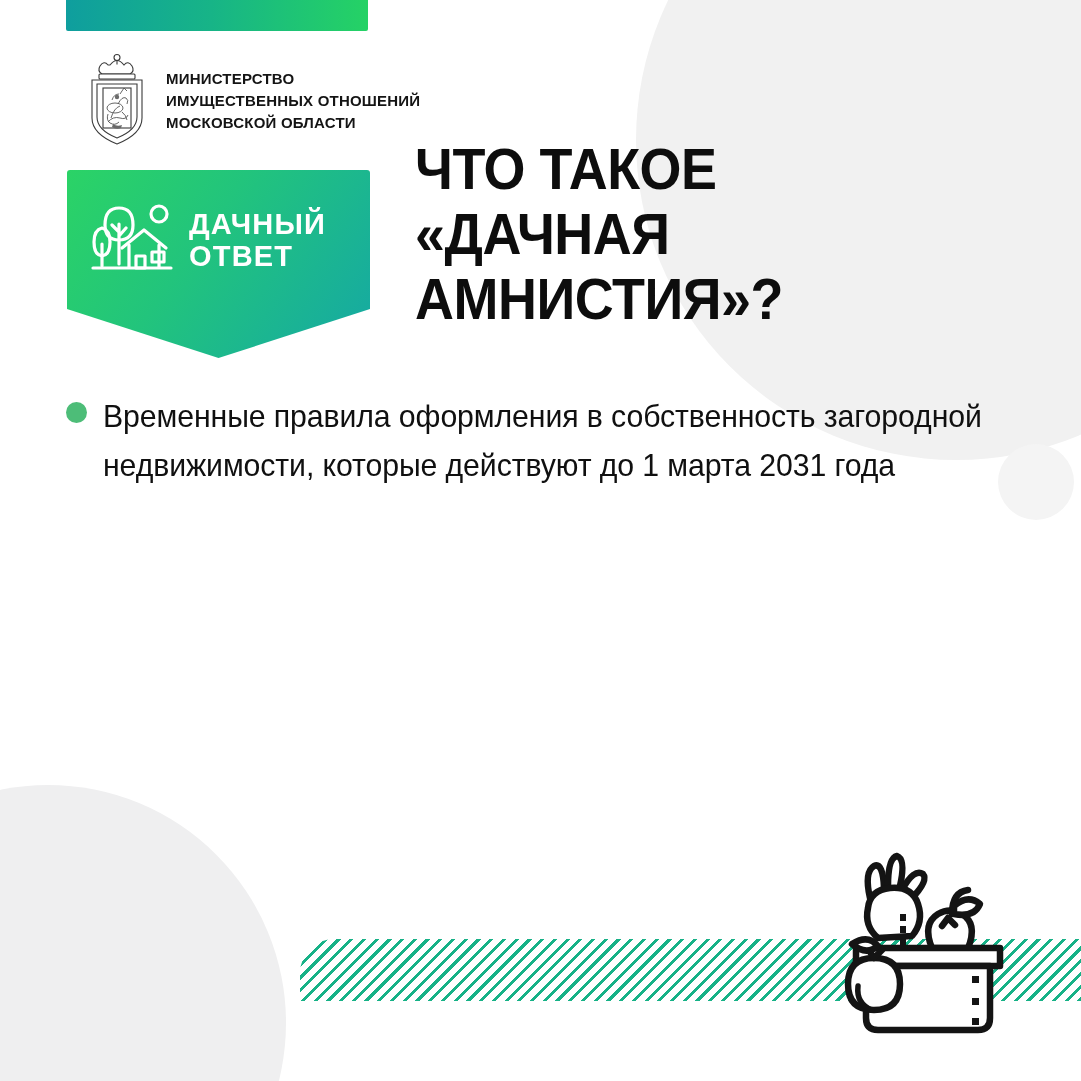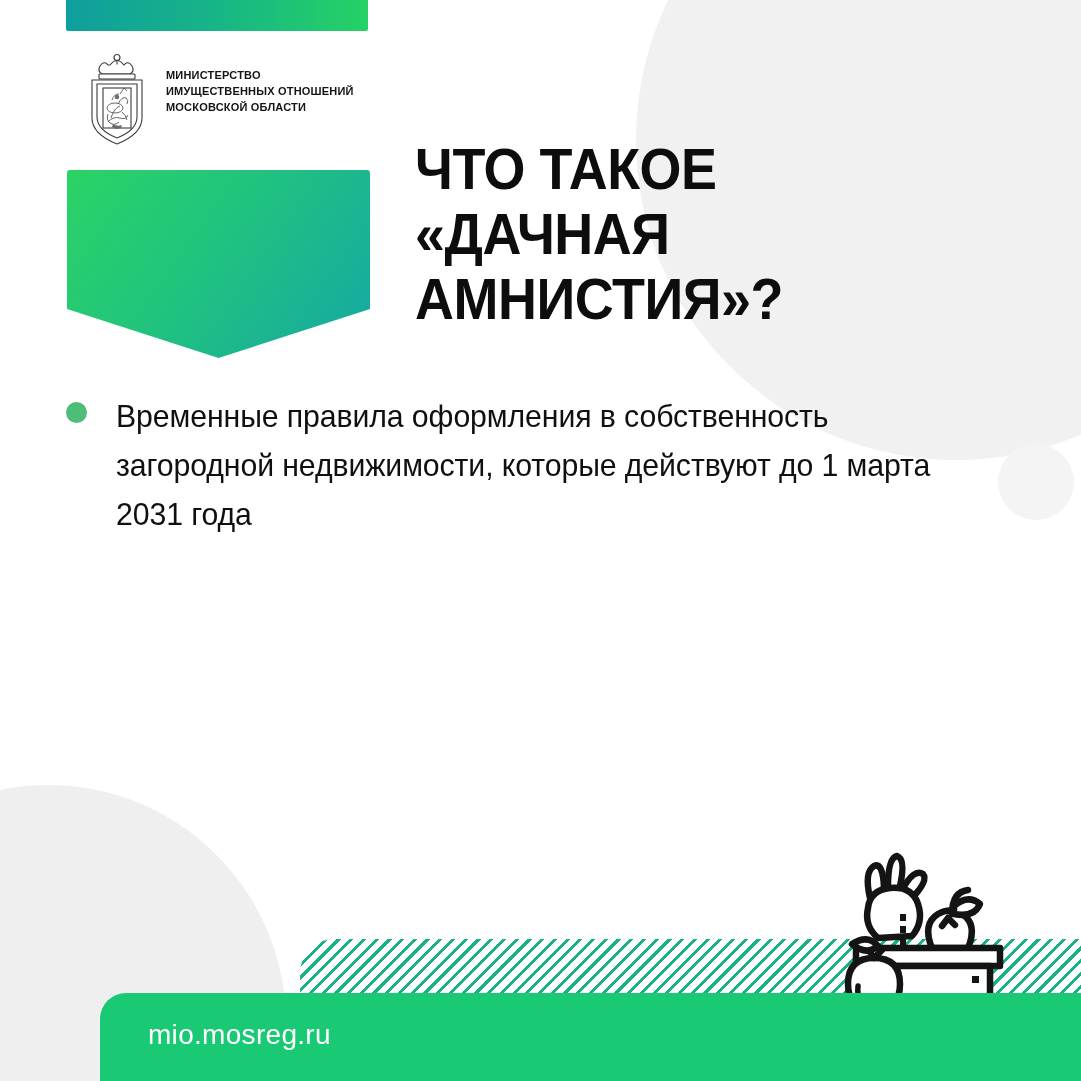--- a/index.html
+++ b/index.html
@@ -52,21 +52,21 @@
   .ministry {
     position: absolute;
     left: 84px; top: 52px;
     display: flex;
     align-items: flex-start;
     gap: 16px;
   }
   .emblem { width: 66px; height: 94px; flex: none; }
   .ministry-text {
     font-family: "Liberation Sans", sans-serif;
-    font-size: 11px;
+    font-size: 15px;
     font-weight: 600;
     line-height: 1.45;
     letter-spacing: 0.2px;
     color: #141414;
     text-transform: uppercase;
     padding-top: 16px;
   }
 
   
   .badge {
@@ -116,21 +116,21 @@
 
   
   .bullets {
     position: absolute;
     left: 66px; top: 392px;
     width: 960px;
   }
   .bullet {
     display: flex;
     align-items: flex-start;
-    gap: 29px;
+    gap: 16px;
     margin-bottom: 44px;
   }
   .bullet-dot {
     width: 21px; height: 21px;
     border-radius: 50%;
     background: #4dbd78;
     flex: none;
     margin-top: 10px;
   }
   .bullet-text {
@@ -221,20 +221,40 @@
           <path d="M29 72 q4 3 9 1 l-1 3 q-5 2 -9 -1 z"></path>
         </g>
       </svg>
     </span>
     <div class="ministry-text" style="white-space: pre-line;">МИНИСТЕРСТВО
 ИМУЩЕСТВЕННЫХ ОТНОШЕНИЙ
 МОСКОВСКОЙ ОБЛАСТИ</div>
   </div>
 
   <div class="badge"></div>
+  <div class="badge-inner">
+    <span class="badge-icon">
+      <svg viewBox="0 0 86 80" width="86" height="80" aria-hidden="true">
+        <g fill="none" stroke="#ffffff" stroke-width="3.2" stroke-linecap="round" stroke-linejoin="round">
+          <circle cx="70" cy="14" r="8"></circle>
+          <path d="M30 8 q14 0 14 17 q0 15 -14 15 q-14 0 -14 -15 q0 -17 14 -17 z"></path>
+          <path d="M30 24 v40 M30 32 l-7 -7 M30 36 l7 -8"></path>
+          <path d="M13 28 q8 2 8 14 q0 13 -8 14 q-8 -1 -8 -14 q0 -12 8 -14 z"></path>
+          <path d="M13 44 v22"></path>
+          <path d="M33 48 l22 -18 l22 18"></path>
+          <path d="M40 45 v22 M70 45 v22"></path>
+          <rect x="63" y="52" width="12" height="10"></rect>
+          <path d="M47 56 h9 v12 h-9 z"></path>
+          <path d="M4 68 h78"></path>
+        </g>
+      </svg>
+    </span>
+    <div class="badge-label" style="white-space: pre-line;">ДАЧНЫЙ
+ОТВЕТ</div>
+  </div>
 
   <h1 class="title">ЧТО ТАКОЕ «ДАЧНАЯ АМНИСТИЯ»?</h1>
 
   <div class="bullets">
     <div class="bullet">
       <span class="bullet-dot"></span>
       <span class="bullet-text">Временные правила оформления в собственность загородной недвижимости, которые действуют до 1 марта 2031 года</span>
     </div>
   </div>
 
@@ -270,17 +290,14 @@
         <rect x="88" y="62" width="6" height="7"></rect>
         <rect x="88" y="74" width="6" height="7"></rect>
         <rect x="88" y="86" width="6" height="7"></rect>
         <rect x="160" y="124" width="7" height="7"></rect>
         <rect x="160" y="146" width="7" height="7"></rect>
         <rect x="160" y="166" width="7" height="7"></rect>
       </g>
     </svg>
   </span>
 
-  <div class="footer">
-    <span class="footer-url">mio.mosreg.ru</span>
-  </div>
 
 </div>
 
 </body></html>

